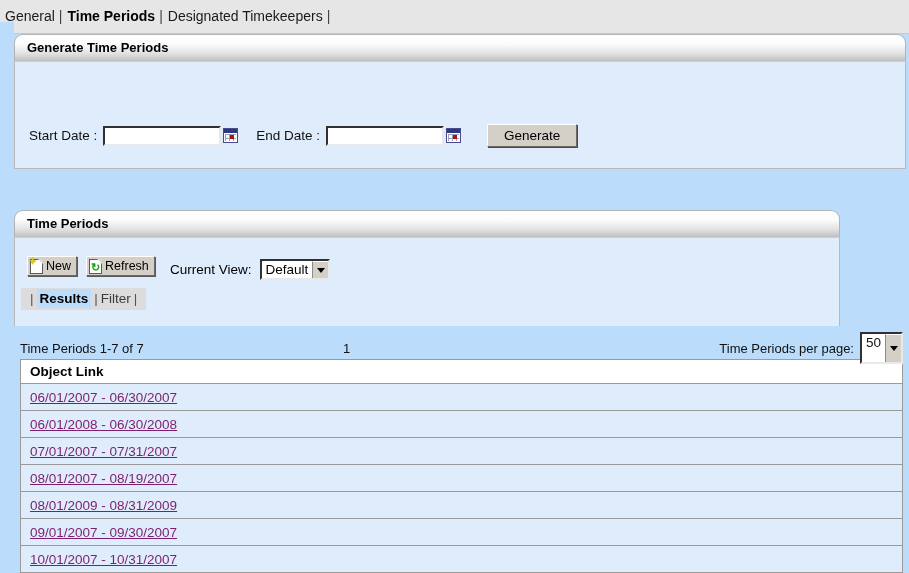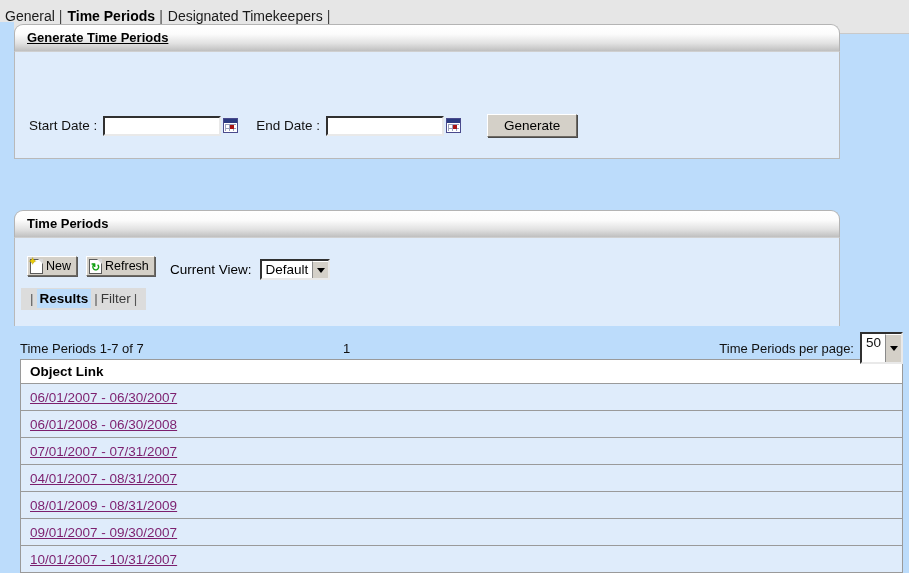--- a/index.html
+++ b/index.html
@@ -61,21 +61,21 @@
     color: #000;
   }
   .panel-body {
     background: #dfecfb;
     border: 1px solid #b9b9b9;
     border-top: 1px solid #cfcfcf;
     box-sizing: border-box;
   }
 
   
-  #gen-panel { left: 14px; top: 24px; width: 826px; text-decoration: underline; }
+  #gen-panel { left: 14px; top: 34px; width: 892px; }
   #gen-panel .panel-body { height: 108px; position: relative; }
 
   .gen-text {
     padding: 16px 0 0 14px;
     font-size: 13.5px;
     line-height: 19px;
     color: #111;
   }
   .gen-row {
     position: absolute;
@@ -424,21 +424,21 @@
         <tr>
           <td><a href="#">06/01/2007 - 06/30/2007</a></td>
         </tr>
         <tr>
           <td><a href="#">06/01/2008 - 06/30/2008</a></td>
         </tr>
         <tr>
           <td><a href="#">07/01/2007 - 07/31/2007</a></td>
         </tr>
         <tr>
-          <td><a href="#">04/01/2007 - 08/31/2007</a></td>
+          <td><a href="#">08/01/2007 - 08/19/2007</a></td>
         </tr>
         <tr>
           <td><a href="#">08/01/2009 - 08/31/2009</a></td>
         </tr>
         <tr>
           <td><a href="#">09/01/2007 - 09/30/2007</a></td>
         </tr>
         <tr>
           <td><a href="#">10/01/2007 - 10/31/2007</a></td>
         </tr>

